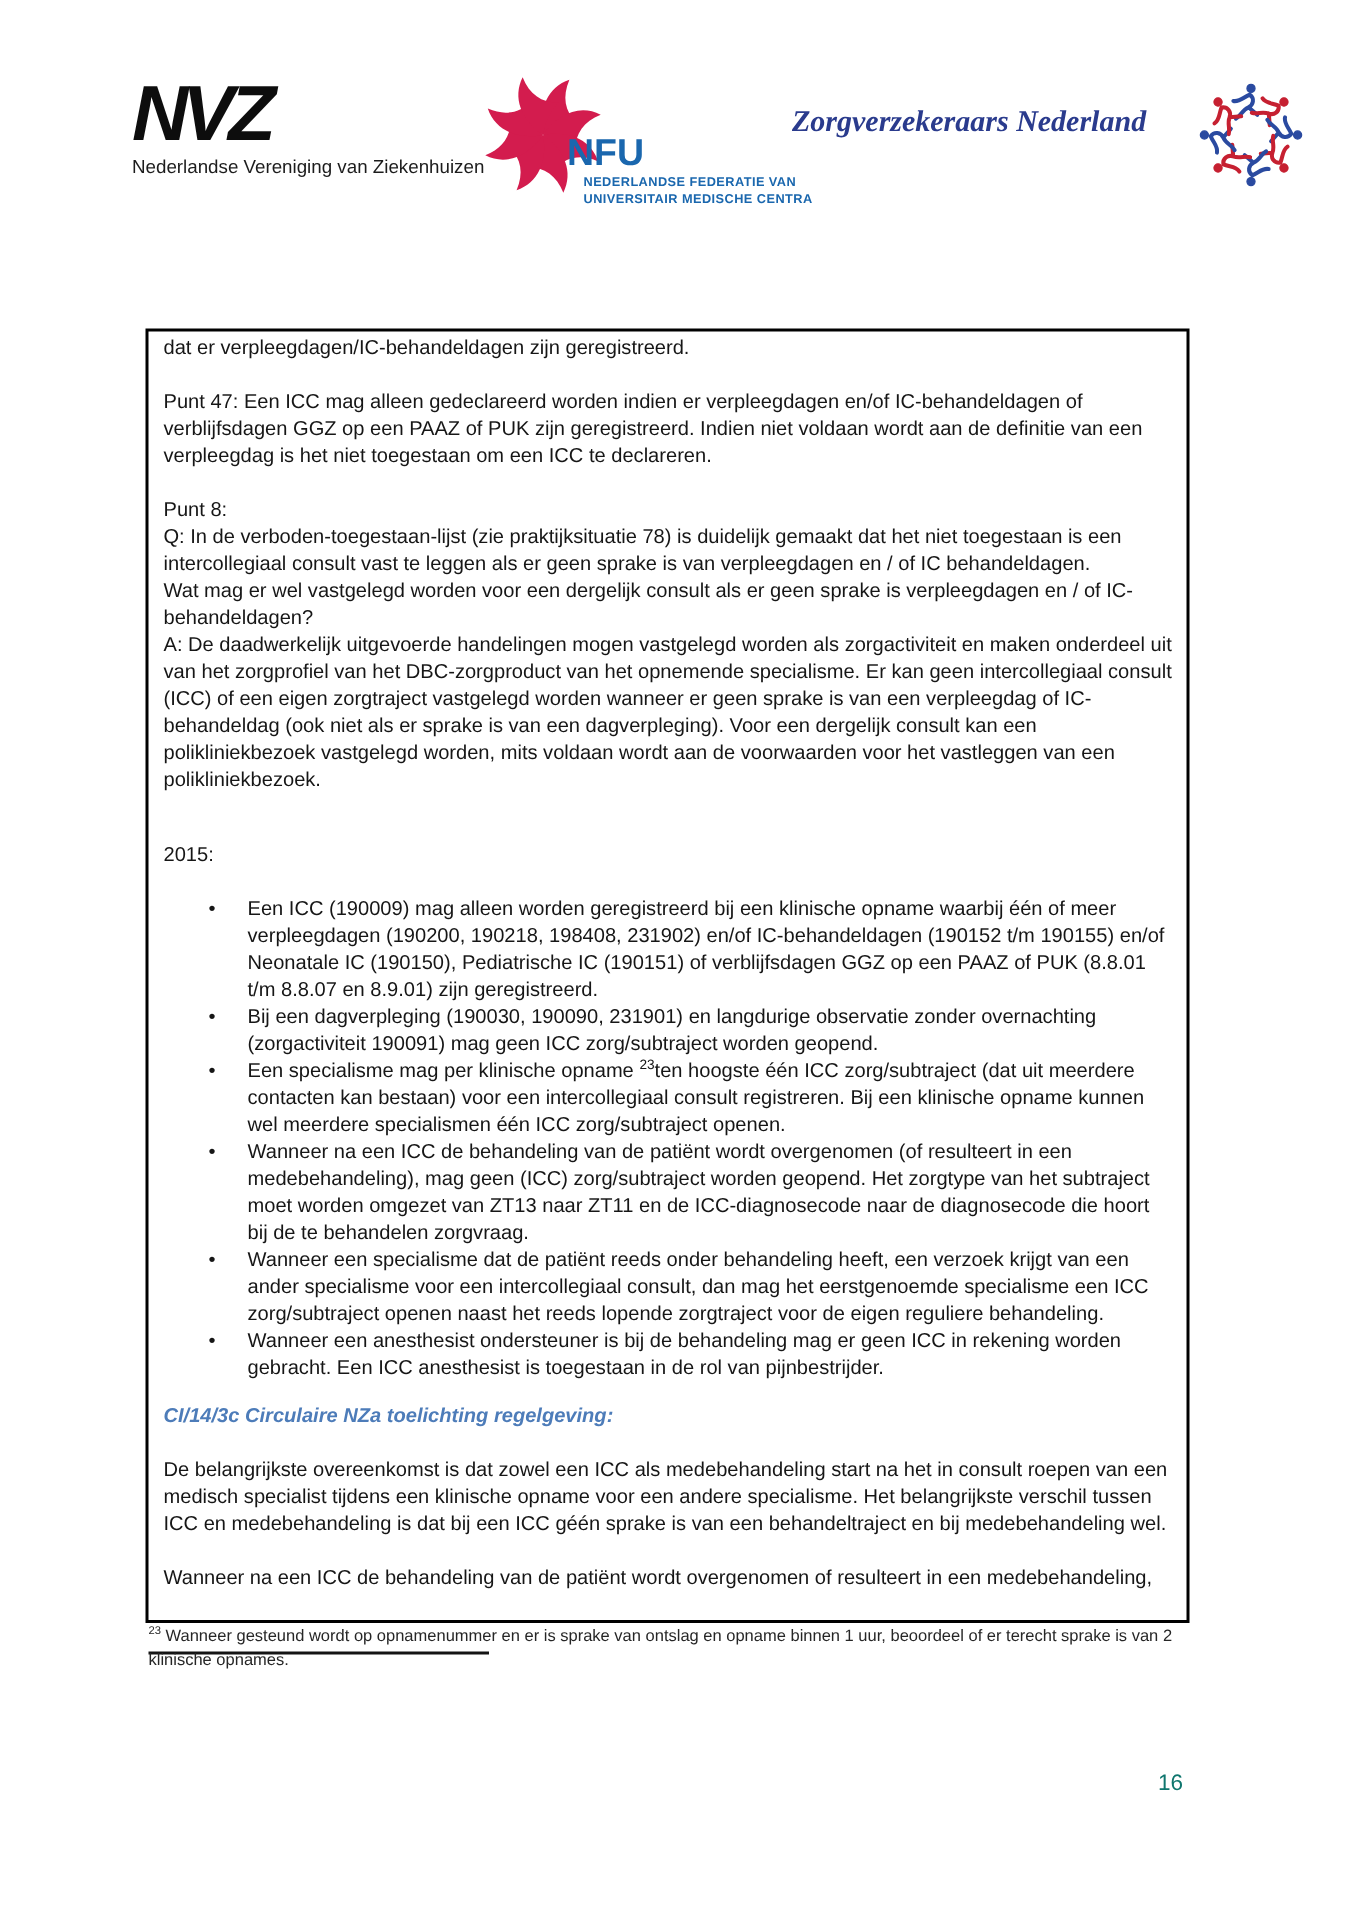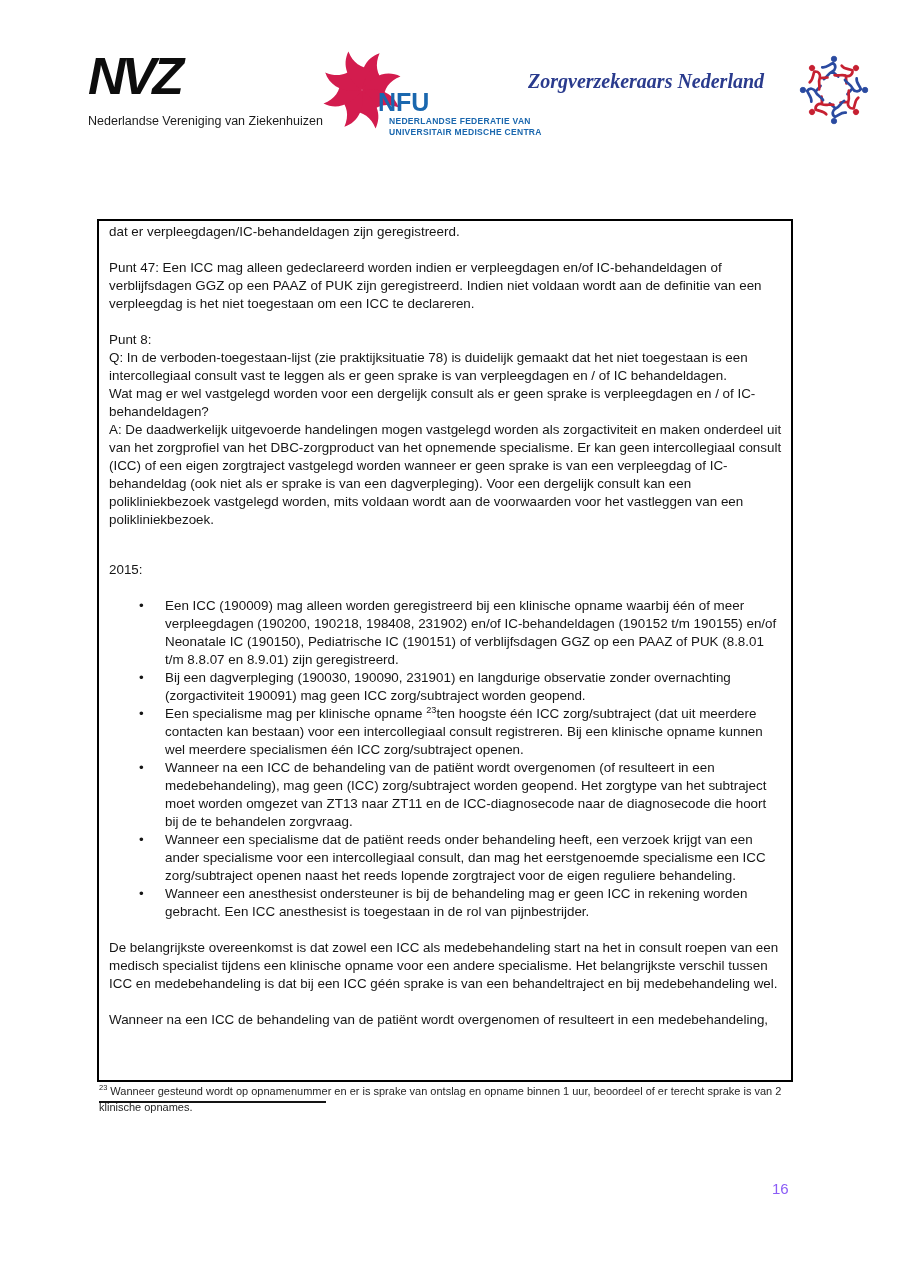--- a/index.html
+++ b/index.html
@@ -3,21 +3,21 @@
 <meta charset="utf-8">
 <style>
   html,body{margin:0;padding:0;background:#ffffff;}
   .page{position:relative;width:900px;height:1273px;background:#ffffff;overflow:hidden;
         font-family:"Liberation Sans",sans-serif;color:#161616;}
 
   
   .nvz{position:absolute;left:88px;top:48px;width:220px;}
   .nvz-mark{font-style:italic;font-weight:900;font-size:52px;line-height:56px;
             letter-spacing:-4px;color:#0d0d0d;font-family:"Liberation Sans",sans-serif;}
-  .nvz-caption{margin-top:10px;font-size:12.5px;color:#1c1c1c;white-space:nowrap;}
+  .nvz-caption{font-size:12.5px;color:#1c1c1c;white-space:nowrap;}
 
   .nfu{position:absolute;left:322px;top:46px;width:210px;height:96px;}
   .nfu-swirl{position:absolute;left:0;top:4px;}
   .nfu-word{position:absolute;left:56px;top:42px;font-weight:700;font-size:25px;color:#1a67ae;}
   .nfu-caption{position:absolute;left:67px;top:70px;font-weight:700;font-size:8.5px;
                line-height:10.5px;color:#1a67ae;letter-spacing:0.3px;white-space:nowrap;}
 
   .zn{position:absolute;left:528px;top:70px;}
   .zn-title{font-family:"Liberation Serif",serif;font-style:italic;font-weight:700;
             font-size:20px;color:#2a3b8d;white-space:nowrap;}
@@ -35,21 +35,21 @@
   .bullets li{position:relative;margin:0;}
   .bullets li::before{content:"\2022";position:absolute;left:-26px;top:0;}
   sup{font-size:0.68em;vertical-align:super;line-height:0;}
   .h2-head{margin-top:14px !important;}
   .mt-blank{margin-top:18px !important;}
 
   
   .fn-rule{position:absolute;left:99px;top:1101px;width:227px;height:2px;background:#141414;}
   .footnote{position:absolute;left:99px;top:1084px;width:702px;font-size:11px;
             line-height:15.5px;color:#262626;}
-  .page-number{position:absolute;left:772px;top:1180px;font-size:15px;color:#8b5cf6;}
+  .page-number{position:absolute;left:772px;top:1180px;font-size:15px;color:#0f766e;}
 </style>
 </head>
 <body>
 
 <div class="page">
 
   <div class="nvz">
     <div class="nvz-mark">NVZ</div>
     <div class="nvz-caption">Nederlandse Vereniging van Ziekenhuizen</div>
   </div>
@@ -123,20 +123,21 @@
     <p>A: De daadwerkelijk uitgevoerde handelingen mogen vastgelegd worden als zorgactiviteit en maken onderdeel uit van het zorgprofiel van het DBC-zorgproduct van het opnemende specialisme. Er kan geen intercollegiaal consult (ICC) of een eigen zorgtraject vastgelegd worden wanneer er geen sprake is van een verpleegdag of IC-behandeldag (ook niet als er sprake is van een dagverpleging). Voor een dergelijk consult kan een polikliniekbezoek vastgelegd worden, mits voldaan wordt aan de voorwaarden voor het vastleggen van een polikliniekbezoek.</p>
     <p class="y2015">2015:</p>
     <ul class="bullets">
       <li><span>Een ICC (190009) mag alleen worden geregistreerd bij een klinische opname waarbij één of meer verpleegdagen (190200, 190218, 198408, 231902) en/of IC-behandeldagen (190152 t/m 190155) en/of Neonatale IC (190150), Pediatrische IC (190151) of verblijfsdagen GGZ op een PAAZ of PUK (8.8.01 t/m 8.8.07 en 8.9.01) zijn geregistreerd.</span></li>
       <li><span>Bij een dagverpleging (190030, 190090, 231901) en langdurige observatie zonder overnachting (zorgactiviteit 190091) mag geen ICC zorg/subtraject worden geopend.</span></li>
       <li><span>Een specialisme mag per klinische opname </span><sup>23</sup><span>ten hoogste één ICC zorg/subtraject (dat uit meerdere contacten kan bestaan) voor een intercollegiaal consult registreren. Bij een klinische opname kunnen wel meerdere specialismen één ICC zorg/subtraject openen.</span></li>
       <li><span>Wanneer na een ICC de behandeling van de patiënt wordt overgenomen (of resulteert in een medebehandeling), mag geen (ICC) zorg/subtraject worden geopend. Het zorgtype van het subtraject moet worden omgezet van ZT13 naar ZT11 en de ICC-diagnosecode naar de diagnosecode die hoort bij de te behandelen zorgvraag.</span></li>
       <li><span>Wanneer een specialisme dat de patiënt reeds onder behandeling heeft, een verzoek krijgt van een ander specialisme voor een intercollegiaal consult, dan mag het eerstgenoemde specialisme een ICC zorg/subtraject openen naast het reeds lopende zorgtraject voor de eigen reguliere behandeling.</span></li>
       <li><span>Wanneer een anesthesist ondersteuner is bij de behandeling mag er geen ICC in rekening worden gebracht. Een ICC anesthesist is toegestaan in de rol van pijnbestrijder.</span></li>
     </ul>
+    <p class="blue-head h2-head">CI/14/3c Circulaire NZa toelichting regelgeving:</p>
     <p class="mt-blank">De belangrijkste overeenkomst is dat zowel een ICC als medebehandeling start na het in consult roepen van een medisch specialist tijdens een klinische opname voor een andere specialisme. Het belangrijkste verschil tussen ICC en medebehandeling is dat bij een ICC géén sprake is van een behandeltraject en bij medebehandeling wel.</p>
     <p class="mt-blank">Wanneer na een ICC de behandeling van de patiënt wordt overgenomen of resulteert in een medebehandeling,</p>
   </div>
 
   <div class="fn-rule"></div>
   <div class="footnote">
     <sup>23</sup><span> Wanneer gesteund wordt op opnamenummer en er is sprake van ontslag en opname binnen 1 uur, beoordeel of er terecht sprake is van 2 klinische opnames.</span>
   </div>
 
   <div class="page-number">16</div>

